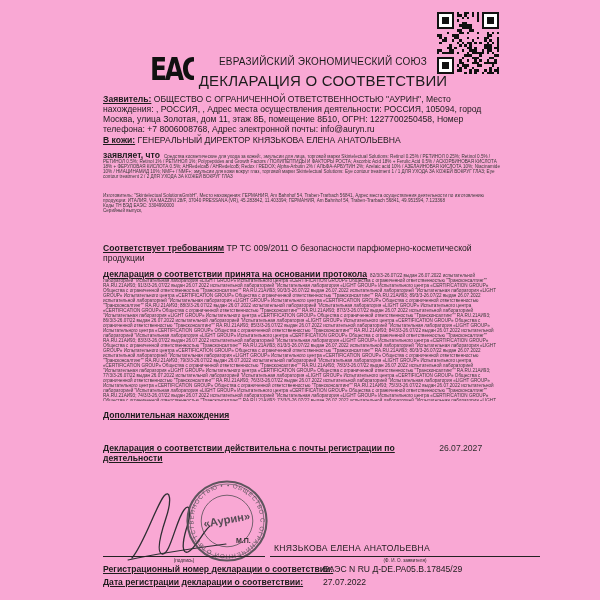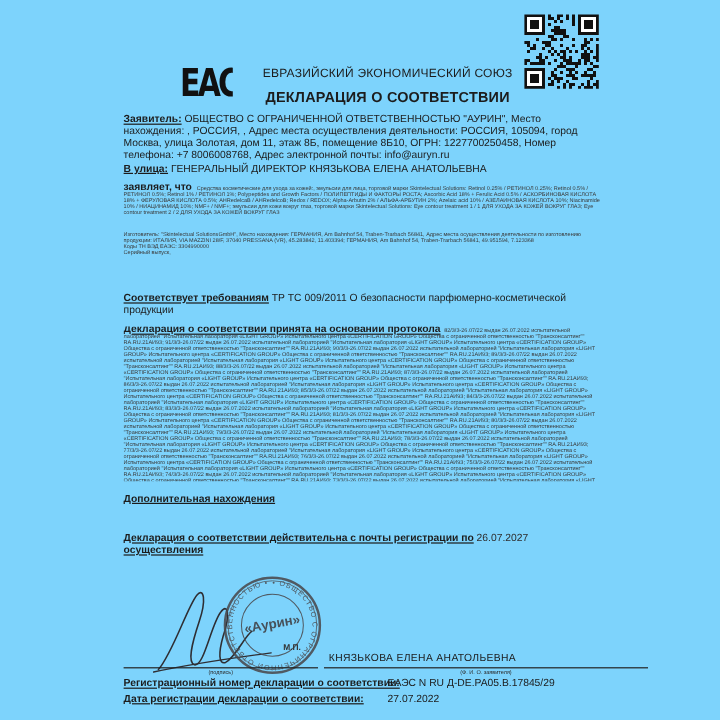--- a/index.html
+++ b/index.html
@@ -1,43 +1,43 @@
 <!DOCTYPE html>
 <html><head>
 <meta charset="utf-8">
 <style>
   html,body{margin:0;padding:0;background:#e9e9e9;}
   .page{
-    position:relative;width:600px;height:600px;background:#7dd3fc;
+    position:relative;width:600px;height:600px;background:#f9a8d4;
     font-family:"Liberation Sans",sans-serif;color:#1c1c1c;overflow:hidden;
     margin:0 auto;
   }
   
   .eac-logo{position:absolute;left:150px;top:51px;width:44px;height:34px;color:#111;}
   .qr{position:absolute;left:437px;top:12px;width:62px;height:62px;}
   .hdr{position:absolute;left:103px;top:56px;width:440px;text-align:center;}
   .hdr .t1{font-weight:normal;font-size:10px;letter-spacing:.2px;line-height:12px;}
-  .hdr .t2{font-weight:bold;font-size:12px;letter-spacing:.2px;line-height:12px;margin-top:7px;}
+  .hdr .t2{font-weight:normal;font-size:15px;letter-spacing:.2px;line-height:12px;margin-top:7px;}
   
   .col{position:absolute;left:103px;top:94px;width:399px;}
   p{margin:0;}
   .body-txt{font-size:8.6px;line-height:10px;color:#1c1c1c;}
   .b{font-weight:bold;text-decoration:underline;}
   .sec-applicant{min-height:40px;}
   .sec-inface{margin-top:1px;height:12px;}
   .tiny{font-size:4.6px;line-height:5px;color:#3a3a3a;}
   .sec-declares{margin-top:6px;height:37px;overflow:hidden;}
   .sec-declares .lbl{font-size:8.6px;font-weight:bold;color:#1c1c1c;margin-right:4px;}
   .sec-manu{margin-top:3px;height:27px;overflow:hidden;}
   .sec-compliance{margin-top:23px;min-height:22px;}
   .sec-basis{margin-top:7px;height:129px;overflow:hidden;}
   .sec-basis .lbl{font-size:8.6px;font-weight:bold;color:#1c1c1c;margin-right:3px;text-decoration:underline;}
   .sec-additional{margin-top:9px;height:12px;font-size:8.6px;}
   .sec-validity{margin-top:21px;}
-  .sec-validity .date{font-weight:normal;color:#2e2e2e;}
+  .sec-validity .date{font-weight:normal;color:#2e2e2e;margin-left:42px;}
   
   .sig-line{position:absolute;left:103px;top:556px;width:162px;border-top:1.4px solid #222;}
   .sig-caption{position:absolute;left:103px;top:558px;width:162px;text-align:center;font-size:4.6px;color:#2c2c2c;}
   .name-line{position:absolute;left:270px;top:556px;width:270px;border-top:1.4px solid #222;}
   .name-text{position:absolute;left:274px;top:543px;width:266px;font-size:8.6px;letter-spacing:.3px;color:#1c1c1c;}
   .name-caption{position:absolute;left:270px;top:558px;width:270px;text-align:center;font-size:4.6px;color:#2c2c2c;}
   .mp{position:absolute;left:236px;top:537px;font-size:7px;font-weight:bold;color:#333;}
   .stamp{position:absolute;left:184px;top:478px;width:86px;height:86px;opacity:.88;}
   .signature{position:absolute;left:126px;top:486px;width:118px;height:76px;}
   .reg-row{position:absolute;left:103px;width:440px;font-size:8.6px;line-height:10px;}
@@ -243,37 +243,37 @@
 
   <div class="hdr">
     <div class="t1">ЕВРАЗИЙСКИЙ ЭКОНОМИЧЕСКИЙ СОЮЗ</div>
     <div class="t2">ДЕКЛАРАЦИЯ О СООТВЕТСТВИИ</div>
   </div>
 
   <div class="col">
 
     <p class="body-txt sec-applicant"><span class="b">Заявитель:</span><span> ОБЩЕСТВО С ОГРАНИЧЕННОЙ ОТВЕТСТВЕННОСТЬЮ "АУРИН", Место нахождения: , РОССИЯ, , Адрес места осуществления деятельности: РОССИЯ, 105094, город Москва, улица Золотая, дом 11, этаж 8Б, помещение 8Б10, ОГРН: 1227700250458, Номер телефона: +7 8006008768, Адрес электронной почты: info@auryn.ru</span></p>
 
-    <p class="body-txt sec-inface"><span class="b">В улица:</span><span> ГЕНЕРАЛЬНЫЙ ДИРЕКТОР КНЯЗЬКОВА ЕЛЕНА АНАТОЛЬЕВНА</span></p>
+    <p class="body-txt sec-inface"><span class="b">В кожи:</span><span> ГЕНЕРАЛЬНЫЙ ДИРЕКТОР КНЯЗЬКОВА ЕЛЕНА АНАТОЛЬЕВНА</span></p>
 
     <p class="tiny sec-declares"><span class="lbl">заявляет, что</span><span>Средства косметические для ухода за кожей:, эмульсии для лица, торговой марки Skintelectual Solutions: Retinol 0.25% / РЕТИНОЛ 0.25%; Retinol 0.5% / РЕТИНОЛ 0.5%; Retinol 1% / РЕТИНОЛ 1%; Polypeptides and Growth Factors / ПОЛИПЕПТИДЫ И ФАКТОРЫ РОСТА; Ascorbic Acid 18% + Ferulic Acid 0.5% / АСКОРБИНОВАЯ КИСЛОТА 18% + ФЕРУЛОВАЯ КИСЛОТА 0.5%; AHRedelcaB / AHRedelcoB; Redox / REDOX; Alpha-Arbutin 2% / АЛЬФА-АРБУТИН 2%; Azelaic acid 10% / АЗЕЛАИНОВАЯ КИСЛОТА 10%; Niacinamide 10% / НИАЦИНАМИД 10%; NMF+ / NMF+; эмульсии для кожи вокруг глаз, торговой марки Skintelectual Solutions: Eye contour treatment 1 / 1 ДЛЯ УХОДА ЗА КОЖЕЙ ВОКРУГ ГЛАЗ; Eye contour treatment 2 / 2 ДЛЯ УХОДА ЗА КОЖЕЙ ВОКРУГ ГЛАЗ</span></p>
 
     <div class="tiny sec-manu">
       <p>Изготовитель: "Skintelectual SolutionsGmbH", Место нахождения: ГЕРМАНИЯ, Am Bahnhof 54, Traben-Trarbach 56841, Адрес места осуществления деятельности по изготовлению продукции: ИТАЛИЯ, VIA MAZZINI 28/F, 37040 PRESSANA (VR), 45.283842, 11.403394; ГЕРМАНИЯ, Am Bahnhof 54, Traben-Trarbach 56841, 49.951594, 7.123368</p>
       <p>Коды ТН ВЭД ЕАЭС: 3304990000</p>
       <p>Серийный выпуск,</p>
     </div>
 
     <p class="body-txt sec-compliance"><span class="b">Соответствует требованиям</span><span> ТР ТС 009/2011 О безопасности парфюмерно-косметической продукции</span></p>
 
     <p class="tiny sec-basis"><span class="lbl">Декларация о соответствии принята на основании протокола</span><span id="basis-text">82/3/3-26.07/22 выдан 26.07.2022 испытательной лабораторией "Испытательная лаборатория «LIGHT GROUP» Испытательного центра «CERTIFICATION GROUP» Общества с ограниченной ответственностью "Трансконсалтинг"" RA.RU.21АИ93; 91/3/3-26.07/22 выдан 26.07.2022 испытательной лабораторией "Испытательная лаборатория «LIGHT GROUP» Испытательного центра «CERTIFICATION GROUP» Общества с ограниченной ответственностью "Трансконсалтинг"" RA.RU.21АИ93; 90/3/3-26.07/22 выдан 26.07.2022 испытательной лабораторией "Испытательная лаборатория «LIGHT GROUP» Испытательного центра «CERTIFICATION GROUP» Общества с ограниченной ответственностью "Трансконсалтинг"" RA.RU.21АИ93; 89/3/3-26.07/22 выдан 26.07.2022 испытательной лабораторией "Испытательная лаборатория «LIGHT GROUP» Испытательного центра «CERTIFICATION GROUP» Общества с ограниченной ответственностью "Трансконсалтинг"" RA.RU.21АИ93; 88/3/3-26.07/22 выдан 26.07.2022 испытательной лабораторией "Испытательная лаборатория «LIGHT GROUP» Испытательного центра «CERTIFICATION GROUP» Общества с ограниченной ответственностью "Трансконсалтинг"" RA.RU.21АИ93; 87/3/3-26.07/22 выдан 26.07.2022 испытательной лабораторией "Испытательная лаборатория «LIGHT GROUP» Испытательного центра «CERTIFICATION GROUP» Общества с ограниченной ответственностью "Трансконсалтинг"" RA.RU.21АИ93; 86/3/3-26.07/22 выдан 26.07.2022 испытательной лабораторией "Испытательная лаборатория «LIGHT GROUP» Испытательного центра «CERTIFICATION GROUP» Общества с ограниченной ответственностью "Трансконсалтинг"" RA.RU.21АИ93; 85/3/3-26.07/22 выдан 26.07.2022 испытательной лабораторией "Испытательная лаборатория «LIGHT GROUP» Испытательного центра «CERTIFICATION GROUP» Общества с ограниченной ответственностью "Трансконсалтинг"" RA.RU.21АИ93; 84/3/3-26.07/22 выдан 26.07.2022 испытательной лабораторией "Испытательная лаборатория «LIGHT GROUP» Испытательного центра «CERTIFICATION GROUP» Общества с ограниченной ответственностью "Трансконсалтинг"" RA.RU.21АИ93; 83/3/3-26.07/22 выдан 26.07.2022 испытательной лабораторией "Испытательная лаборатория «LIGHT GROUP» Испытательного центра «CERTIFICATION GROUP» Общества с ограниченной ответственностью "Трансконсалтинг"" RA.RU.21АИ93; 81/3/3-26.07/22 выдан 26.07.2022 испытательной лабораторией "Испытательная лаборатория «LIGHT GROUP» Испытательного центра «CERTIFICATION GROUP» Общества с ограниченной ответственностью "Трансконсалтинг"" RA.RU.21АИ93; 80/3/3-26.07/22 выдан 26.07.2022 испытательной лабораторией "Испытательная лаборатория «LIGHT GROUP» Испытательного центра «CERTIFICATION GROUP» Общества с ограниченной ответственностью "Трансконсалтинг"" RA.RU.21АИ93; 79/3/3-26.07/22 выдан 26.07.2022 испытательной лабораторией "Испытательная лаборатория «LIGHT GROUP» Испытательного центра «CERTIFICATION GROUP» Общества с ограниченной ответственностью "Трансконсалтинг"" RA.RU.21АИ93; 78/3/3-26.07/22 выдан 26.07.2022 испытательной лабораторией "Испытательная лаборатория «LIGHT GROUP» Испытательного центра «CERTIFICATION GROUP» Общества с ограниченной ответственностью "Трансконсалтинг"" RA.RU.21АИ93; 77/3/3-26.07/22 выдан 26.07.2022 испытательной лабораторией "Испытательная лаборатория «LIGHT GROUP» Испытательного центра «CERTIFICATION GROUP» Общества с ограниченной ответственностью "Трансконсалтинг"" RA.RU.21АИ93; 76/3/3-26.07/22 выдан 26.07.2022 испытательной лабораторией "Испытательная лаборатория «LIGHT GROUP» Испытательного центра «CERTIFICATION GROUP» Общества с ограниченной ответственностью "Трансконсалтинг"" RA.RU.21АИ93; 75/3/3-26.07/22 выдан 26.07.2022 испытательной лабораторией "Испытательная лаборатория «LIGHT GROUP» Испытательного центра «CERTIFICATION GROUP» Общества с ограниченной ответственностью "Трансконсалтинг"" RA.RU.21АИ93; 74/3/3-26.07/22 выдан 26.07.2022 испытательной лабораторией "Испытательная лаборатория «LIGHT GROUP» Испытательного центра «CERTIFICATION GROUP» Общества с ограниченной ответственностью "Трансконсалтинг"" RA.RU.21АИ93; 73/3/3-26.07/22 выдан 26.07.2022 испытательной лабораторией "Испытательная лаборатория «LIGHT GROUP» Испытательного центра «CERTIFICATION GROUP» Общества с ограниченной ответственностью "Трансконсалтинг"" RA.RU.21АИ93; 72/3/3-26.07/22 выдан 26.07.2022 испытательной лабораторией "Испытательная лаборатория «LIGHT GROUP» Испытательного центра «CERTIFICATION GROUP» Общества с ограниченной ответственностью "Трансконсалтинг"" RA.RU.21АИ93; 71/3/3-26.07/22 выдан 26.07.2022 испытательной лабораторией "Испытательная лаборатория «LIGHT GROUP» Испытательного центра «CERTIFICATION GROUP» Общества с ограниченной ответственностью "Трансконсалтинг"" RA.RU.21АИ93; 70/3/3-26.07/22 выдан 26.07.2022 испытательной лабораторией "Испытательная лаборатория «LIGHT GROUP» Испытательного центра «CERTIFICATION GROUP» Общества с ограниченной ответственностью "Трансконсалтинг"" RA.RU.21АИ93; Схема декларирования: 3д;</span></p>
 
     <p class="sec-additional b">Дополнительная нахождения</p>
 
-    <p class="body-txt sec-validity"><span class="b">Декларация о соответствии действительна с почты регистрации по</span><span class="date"> 26.07.2027</span><br><span class="b">осуществления</span></p>
+    <p class="body-txt sec-validity"><span class="b">Декларация о соответствии действительна с почты регистрации по</span><span class="date"> 26.07.2027</span><br><span class="b">деятельности</span></p>
   </div>
 
   <svg class="signature" viewBox="0 0 118 76">
     <path d="M6 72 C 18 58, 30 20, 38 10 C 44 3, 46 14, 40 32 C 34 50, 30 66, 36 68 C 44 70, 50 34, 58 24 C 64 16, 66 26, 60 44 C 56 58, 56 68, 62 66 C 70 62, 78 44, 84 40" fill="none" stroke="#2e2e33" stroke-width="1.3" stroke-linecap="round"></path>
     <path d="M2 74 C 30 68, 70 62, 100 58" fill="none" stroke="#2e2e33" stroke-width="1.1" stroke-linecap="round"></path>
   </svg>
 
   <svg class="stamp" viewBox="0 0 100 100">
     <defs>
       <path id="ringPath" d="M50,11 a39,39 0 1,1 -0.01,0 z"></path>

